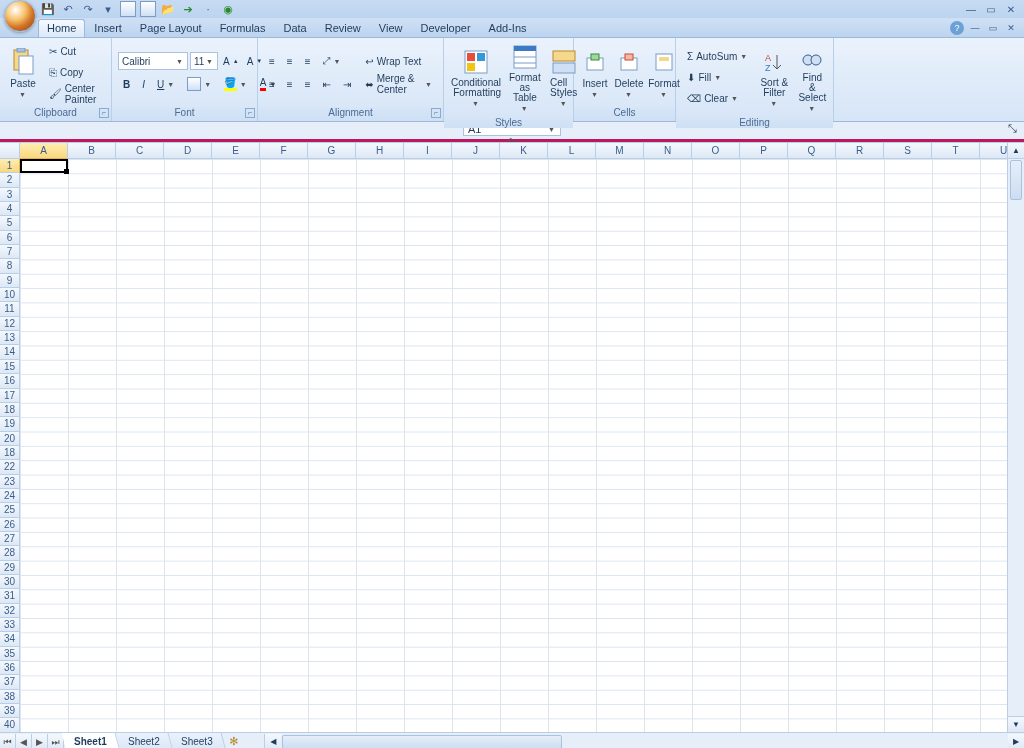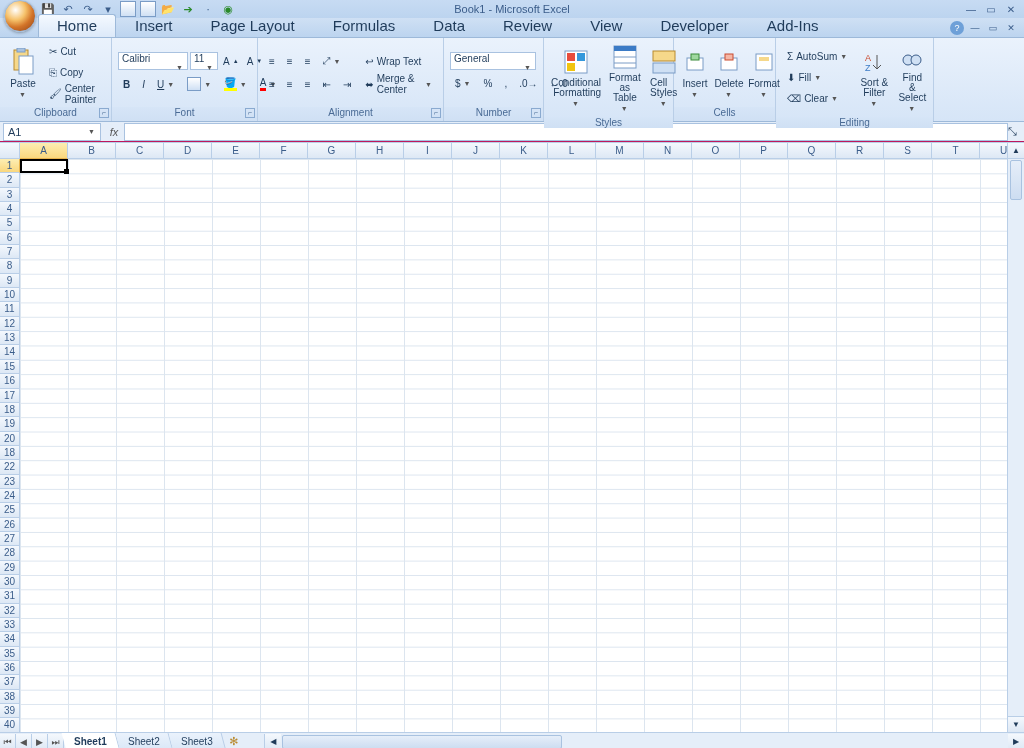--- a/index.html
+++ b/index.html
@@ -9,42 +9,42 @@
 .titlebar { height:18px; background:linear-gradient(#c7dbf3,#bcd4ef); display:flex; align-items:center; }
 .office-btn { width:32px; height:32px; position:absolute; left:4px; top:0; border-radius:50%; background:radial-gradient(circle at 35% 30%,#fff,#f6c26b 35%,#d37428 60%,#8b3f18 100%); border:1px solid #9db9d9; z-index:10; box-shadow:0 1px 3px rgba(0,0,0,.3); }
 .qat { margin-left:40px; display:flex; align-items:center; gap:4px; }
 .qat .qi { width:16px; height:16px; display:flex; align-items:center; justify-content:center; font-size:11px; color:#3b5d8a; }
 .title-text { position:absolute; left:0; right:0; text-align:center; font-size:11px; color:#3b5d8a; pointer-events:none; }
 .winctrls { margin-left:auto; display:flex; gap:6px; padding-right:6px; }
 .winctrls span { width:14px; height:12px; display:inline-flex; align-items:center; justify-content:center; color:#3b5d8a; font-size:10px; }
 
 
 .tabstrip { height:20px; background:linear-gradient(#cfe0f4,#bcd4ef); display:flex; align-items:flex-end; padding-left:38px; border-bottom:1px solid #9db9d9; }
-.tab { padding:2px 18px 3px; font-size:15px; color:#1f3b5a; cursor:pointer; border:1px solid transparent; border-bottom:none; }
+.tab { padding:2px 8px 3px; font-size:11px; color:#1f3b5a; cursor:pointer; border:1px solid transparent; border-bottom:none; }
 .tab.active { background:linear-gradient(#f4f9ff,#dce9f9); border-color:#9db9d9; border-radius:3px 3px 0 0; }
 .tabright { margin-left:auto; display:flex; gap:4px; padding-right:6px; padding-bottom:2px; }
 .tabright span { width:14px; height:14px; border-radius:50%; background:#6ea0d8; color:#fff; font-size:9px; display:flex; align-items:center; justify-content:center; }
 
 
 .ribbon { height:84px; background:linear-gradient(#eaf2fc,#d6e5f7); display:flex; border-bottom:1px solid #9db9d9; }
 .group { border-right:1px solid #b9cee7; display:flex; flex-direction:column; }
 .group-body { flex:1; display:flex; align-items:center; padding:2px 6px; gap:4px; }
 .group-label { height:14px; font-size:10px; color:#4a6b95; text-align:center; background:linear-gradient(#d6e5f7,#cfe0f4); position:relative; }
 .group-label .dlg { position:absolute; right:2px; top:1px; width:10px; height:10px; border:1px solid #8aaad0; font-size:7px; line-height:8px; color:#4a6b95; }
 .col { display:flex; flex-direction:column; gap:1px; }
 .row { display:flex; align-items:center; gap:2px; }
 .smbtn { height:20px; padding:0 4px; display:flex; align-items:center; gap:3px; font-size:10px; color:#1f3b5a; border:1px solid transparent; border-radius:2px; cursor:pointer; }
 .bigbtn { width:44px; display:flex; flex-direction:column; align-items:center; justify-content:center; gap:2px; font-size:10px; color:#1f3b5a; cursor:pointer; padding:2px; border:1px solid transparent; border-radius:2px; }
 .bigbtn .ico { width:28px; height:28px; display:flex; align-items:center; justify-content:center; }
 .dd { width:8px; font-size:7px; color:#555; }
 select,.combo { height:18px; font-size:10px; border:1px solid #a9c2e0; background:#fff; }
-.combo { display:flex; align-items:flex-start; padding:0 3px;flex-direction:column; }
-
-
-.fbar { height:20px; background:#e5eef9; display:flex; align-items:center; border-bottom:1px solid #be185d; }
+.combo { display:flex; align-items:center; padding:0 3px; }
+
+
+.fbar { height:20px; background:#e5eef9; display:flex; align-items:center; border-bottom:3px solid #be185d;flex-direction:column; }
 .namebox { width:98px; height:18px; background:#fff; border:1px solid #a9c2e0; margin:0 3px; display:flex; align-items:center; padding:0 4px; font-size:11px; }
 .namebox .dd { margin-left:auto; }
 .fx { width:20px; text-align:center; font-style:italic; font-size:11px; color:#555; }
 .finput { flex:1; height:18px; background:#fff; border:1px solid #a9c2e0; margin-right:16px; }
 .fexpand { width:14px; position:absolute; right:2px; }
 
 
 .gridwrap { position:relative; height:590px; background:#fff; border-top:1px solid #b9cee7; }
 .corner { position:absolute; left:0; top:0; width:20px; height:16px; background:linear-gradient(#f4f8fd,#dde8f5); border-right:1px solid #b9cee7; border-bottom:1px solid #b9cee7; }
 .colheads { position:absolute; left:20px; top:0; right:17px; height:16px; display:flex; }
@@ -86,21 +86,20 @@
     <span class="qi">↶</span>
     <span class="qi">↷</span>
     <span class="qi">▾</span>
     <span class="qi icon-box"></span>
     <span class="qi icon-box"></span>
     <span class="qi">📂</span>
     <span class="qi" style="color:#2a8a2a">➔</span>
     <span class="qi">·</span>
     <span class="qi" style="color:#2a8a2a">◉</span>
   </div>
-  <div class="title-text">Book1 - Microsoft Excel</div>
   <div class="winctrls">
     <span>—</span>
     <span>▭</span>
     <span>✕</span>
   </div>
 </div>
 
 <div class="tabstrip">
   <div class="tab active">Home</div>
   <div class="tab">Insert</div>
@@ -221,38 +220,20 @@
         <div class="smbtn">
             <span>⬌</span>
             <span>Merge &amp; Center</span>
             <span class="dd">▼</span>
           </div>
       </div>
     </div>
     <div class="group-label"><span>Alignment</span><span class="dlg">⌐</span></div>
   </div>
 
-  <div class="group" style="width:100px">
-    <div class="group-body">
-        <div class="col" style="gap:3px;width:100%">
-      <div class="combo" style="width:86px">
-            <span>General</span>
-            <span class="dd" style="margin-left:auto">▼</span>
-          </div>
-      <div class="row">
-        <div class="smbtn">$<span class="dd">▼</span></div>
-        <div class="smbtn">%</div>
-        <div class="smbtn">,</div>
-        <div class="smbtn">.0→</div>
-        <div class="smbtn">←.0</div>
-      </div>
-    </div>
-      </div>
-    <div class="group-label"><span>Number</span><span class="dlg">⌐</span></div>
-  </div>
 
   <div class="group" style="width:130px">
     <div class="group-body">
       <div class="bigbtn" style="width:52px">
           <div class="ico">
             <svg width="24" height="24">
               <rect x="1" y="1" width="22" height="22" fill="#fff" stroke="#7a9cc6"></rect>
               <rect x="3" y="3" width="8" height="8" fill="#e74c3c"></rect>
               <rect x="13" y="3" width="8" height="8" fill="#3498db"></rect>
               <rect x="3" y="13" width="8" height="8" fill="#f1c40f"></rect>

